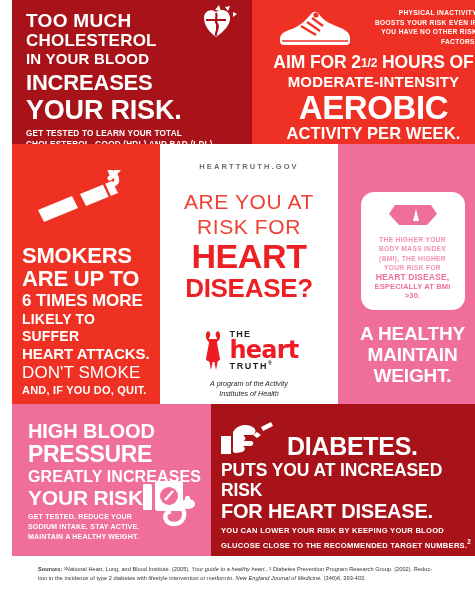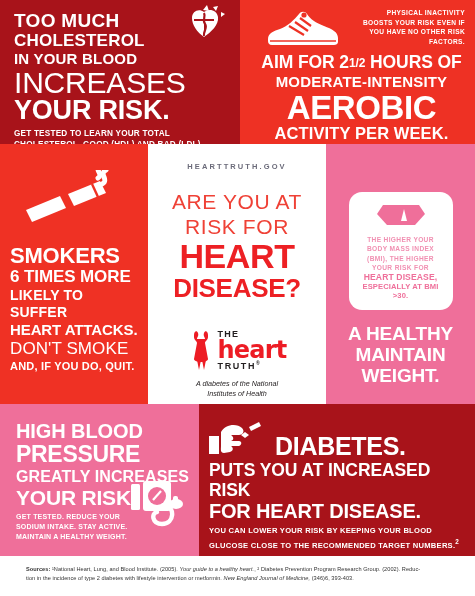--- a/index.html
+++ b/index.html
@@ -9,21 +9,21 @@
   }
   body {
     width: 475px;
     height: 596px;
     font-family: "Liberation Sans", sans-serif;
     overflow: hidden;
     position: relative;
   }
   .poster {
     position: absolute;
-    left: 0; top: 0;
+    left: 12px; top: 0;
     width: 377px;
     height: 596px;
     background: #ffffff;
   }
   .panel {
     position: absolute;
     box-sizing: border-box;
     overflow: hidden;
   }
   
@@ -78,21 +78,21 @@
   }
   .chol-l2 {
     font-size: 17px; font-weight: bold; letter-spacing: 0.2px;
     line-height: 19px; text-transform: uppercase;
   }
   .chol-l3 {
     font-size: 15px; font-weight: bold; letter-spacing: 0.2px;
     line-height: 18px; text-transform: uppercase;
   }
   .chol-big1 {
-    font-size: 30px; font-weight: normal; letter-spacing: -0.2px;
+    font-size: 22px; font-weight: bold; letter-spacing: -0.2px;
     line-height: 27px; text-transform: uppercase; margin-top: 1px;
   }
   .chol-big2 {
     font-size: 27px; font-weight: bold; letter-spacing: -0.2px;
     line-height: 28px; text-transform: uppercase;
   }
   .chol-sub {
     font-size: 8.2px; font-weight: bold; line-height: 10.5px;
     letter-spacing: 0.2px; text-transform: uppercase; margin-top: 5px;
     max-width: 205px;
@@ -295,20 +295,21 @@
     <div class="smk-wrap">
       <svg class="cig-icon" viewBox="0 0 92 62">
         <path fill="#ffffff" d="M2 40 L36 26 L42 38 L8 52 Z"></path>
         <path fill="#ffffff" d="M44 24 L76 11 L82 23 L50 36 Z"></path>
         <path fill="#ef3124" d="M68 14 L74 27" stroke="#ef3124" stroke-width="2.4"></path>
         <path d="M74 8 C80 4 70 0 76 -3" stroke="#ffffff" stroke-width="5" fill="none" stroke-linecap="round"></path>
         <path d="M78 14 C86 10 74 4 82 0" stroke="#ffffff" stroke-width="5" fill="none" stroke-linecap="round"></path>
       </svg>
       <div class="smk-text">
         <div class="smk-l1">Smokers</div>
+        <div class="smk-l2">Are up to</div>
         <div class="smk-l3">6 times more</div>
         <div class="smk-l4">likely to suffer</div>
         <div class="smk-l5">Heart attacks.</div>
         <div class="smk-l6">Don't smoke</div>
         <div class="smk-l7">and, if you do, quit.</div>
       </div>
     </div>
   </div>
 
   <div class="panel" id="panel-hero">
@@ -324,21 +325,21 @@
           <path fill="#ed1c24" d="M9 31 L11 41 L13 31 Z"></path>
           <path fill="#ed1c24" d="M14 31 L16 41 L18 31 Z"></path>
         </svg>
         <div class="logo-words">
           <div class="logo-the">The</div>
           <div class="logo-heart">heart</div>
           <div class="logo-truth"><span>Truth</span><sup>®</sup></div>
         </div>
       </div>
       <div class="logo-tag">
-        <div>A diabetes of the National</div>
+        <div>A program of the Activity</div>
         <div>Institutes of Health</div>
       </div>
     </div>
   </div>
 
   <div class="panel" id="panel-weight">
     <div class="wt-wrap">
       <div class="scale-card">
         <svg class="scale-dial" viewBox="0 0 52 27">
           <path fill="#ef6f9a" d="M8 4 L44 4 L50 13 L40 24 L12 24 L2 13 Z"></path>

